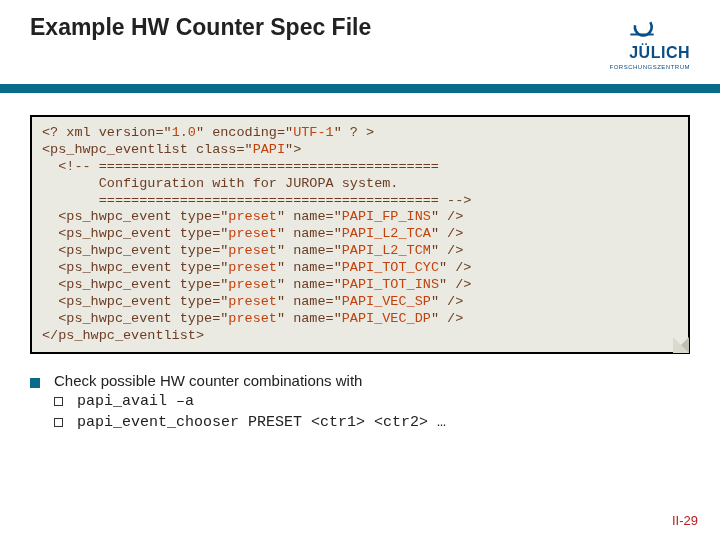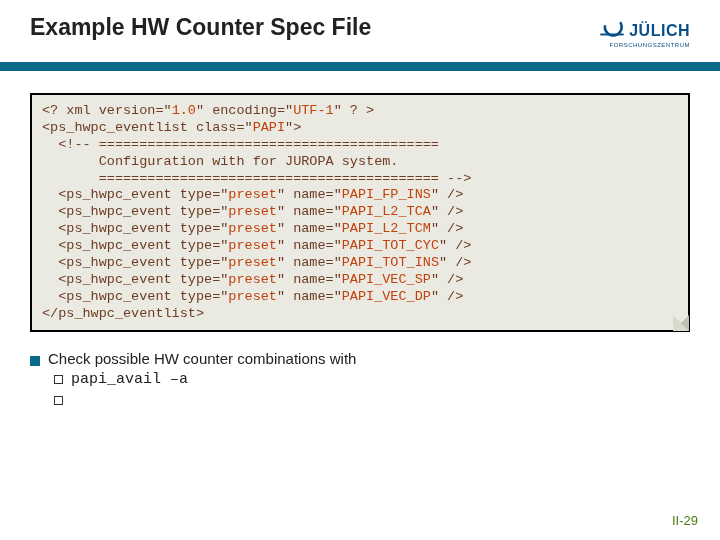--- a/index.html
+++ b/index.html
@@ -23,22 +23,23 @@
     color: #222;
   }
   .logo-wrap {
     display: flex;
     flex-direction: column;
     align-items: flex-end;
     gap: 2px;
   }
   .logo-row {
     display: flex;
-    align-items: flex-end;
+    align-items: flex-start;
     gap: 4px;
+    flex-direction: column;
   }
   .logo-mark {
     width: 26px;
     height: 26px;
   }
   .logo-text {
     font-size: 16px;
     font-weight: bold;
     color: #0a4e88;
     letter-spacing: 0.5px;
@@ -83,21 +84,21 @@
     border-top: 16px solid transparent;
   }
   .bullets {
     margin: 18px 30px 0 30px;
     font-size: 15px;
     color: #222;
   }
   .bullets .row {
     display: flex;
     align-items: flex-start;
-    gap: 8px;
+    gap: 14px;
     margin-top: 2px;
   }
   .bullets .sub { margin-left: 24px; }
   .sq {
     display: inline-block;
     width: 10px; height: 10px;
     background: #0a6a8a;
     margin-top: 6px;
     flex: 0 0 auto;
   }
@@ -107,21 +108,21 @@
     border: 1px solid #333;
     margin-top: 6px;
     flex: 0 0 auto;
   }
   .mono { font-family: "Courier New", Courier, monospace; }
   .pagenum {
     position: absolute;
     right: 22px;
     bottom: 12px;
     font-size: 13px;
-    color: #4d7c0f;
+    color: #b91c1c;
   }
 </style>
 </head>
 <body>
 
 <div class="header">
   <div class="title">Example HW Counter Spec File</div>
   <div class="logo-wrap">
     <div class="logo-row">
       <svg class="logo-mark" viewBox="0 0 40 40">
@@ -154,16 +155,17 @@
   <div class="row">
     <span class="sq"></span>
     <span>Check possible HW counter combinations with</span>
   </div>
   <div class="row sub">
     <span class="sq-empty"></span>
     <span><span class="mono">papi_avail</span><span class="mono"> –a</span></span>
   </div>
   <div class="row sub">
     <span class="sq-empty"></span>
+    <span><span class="mono">papi_event_chooser</span><span class="mono"> PRESET &lt;ctr1&gt; &lt;ctr2&gt; …</span></span>
   </div>
 </div>
 
 <div class="pagenum">II-29</div>
 
 </body></html>

